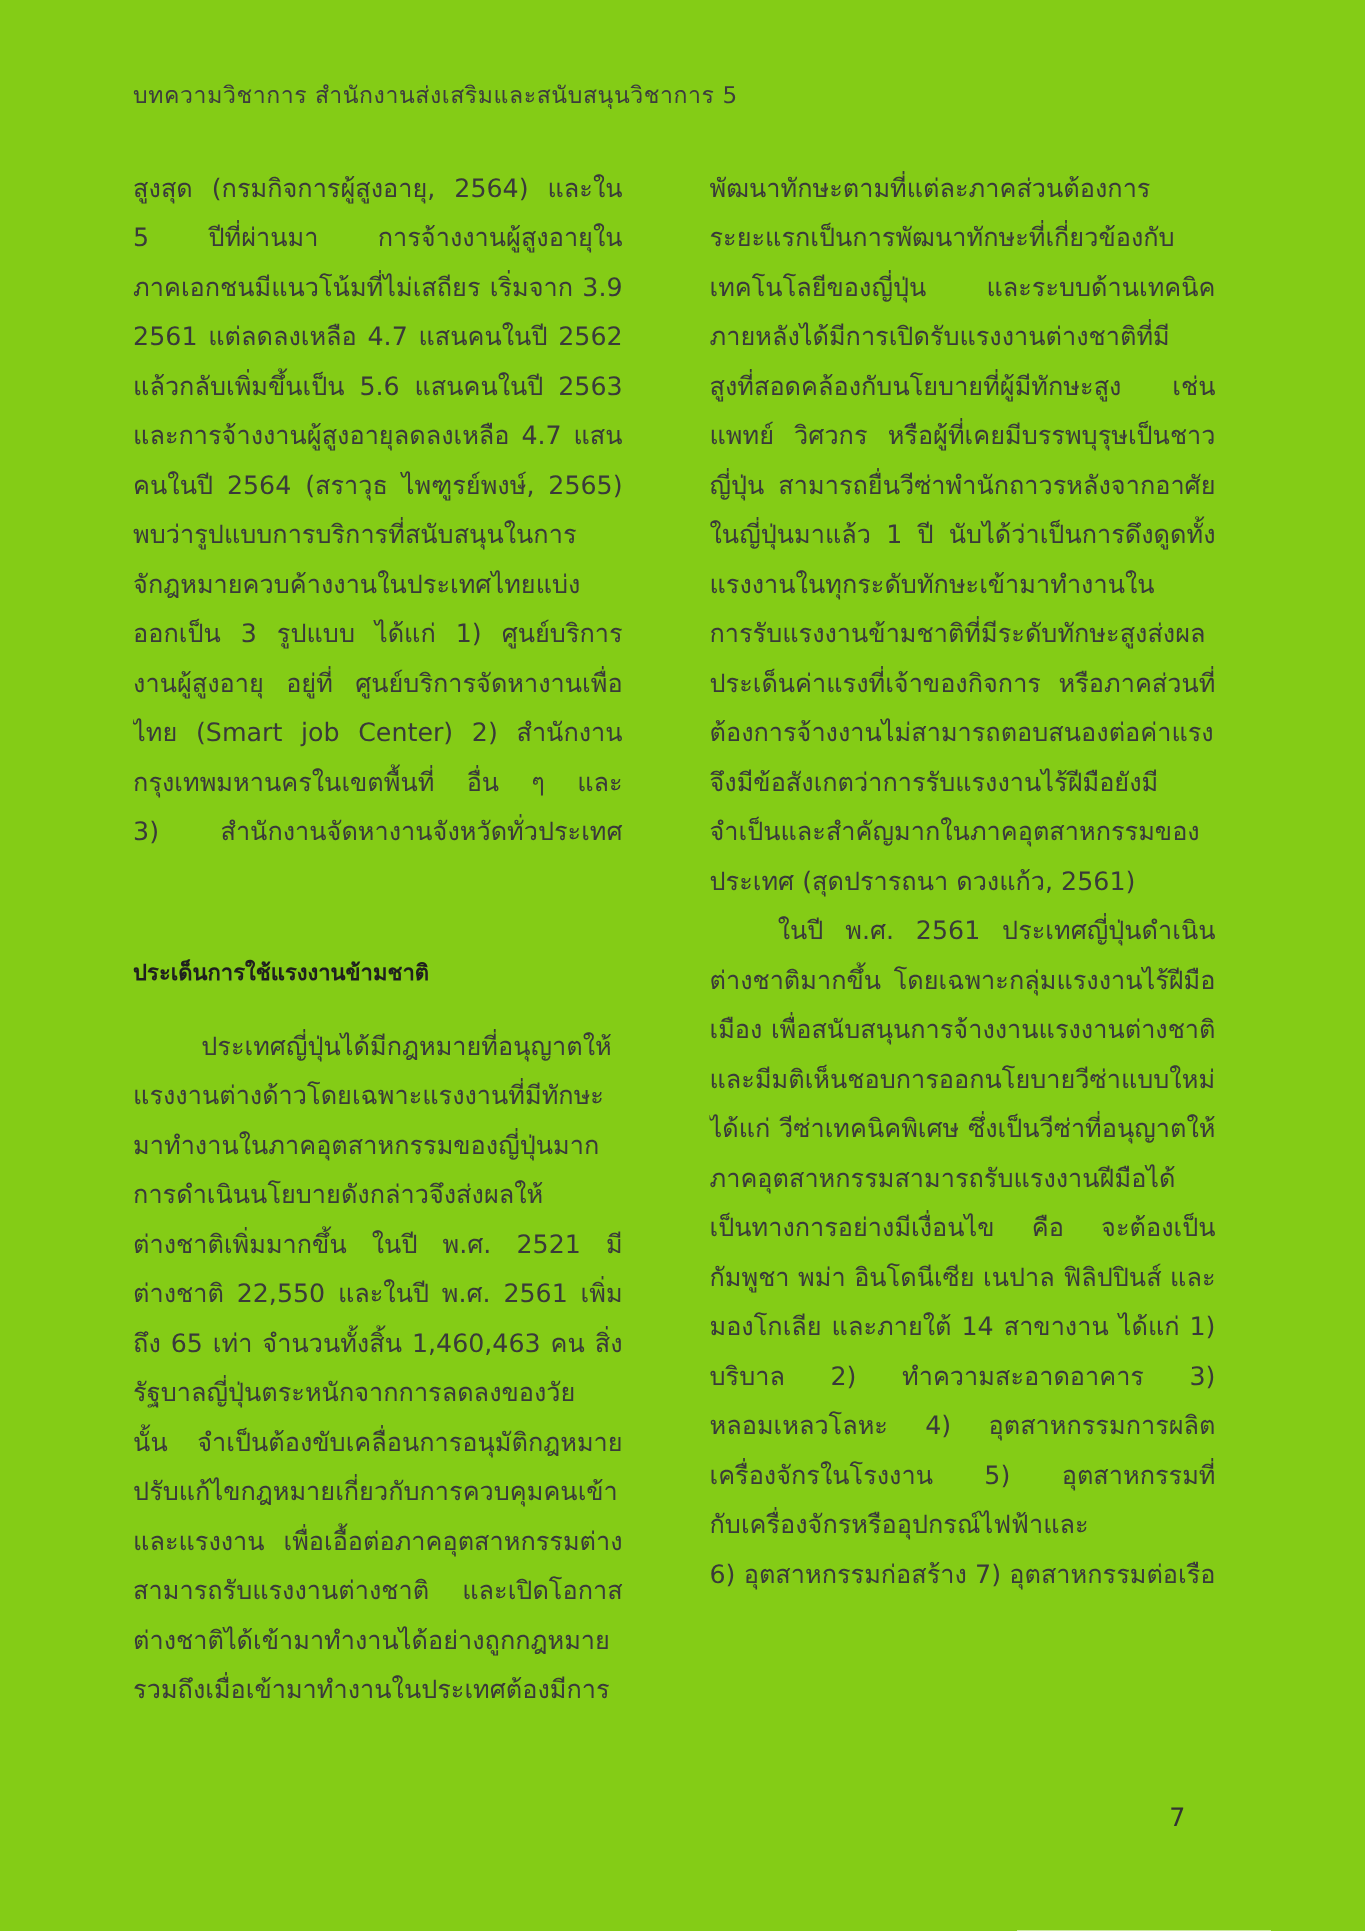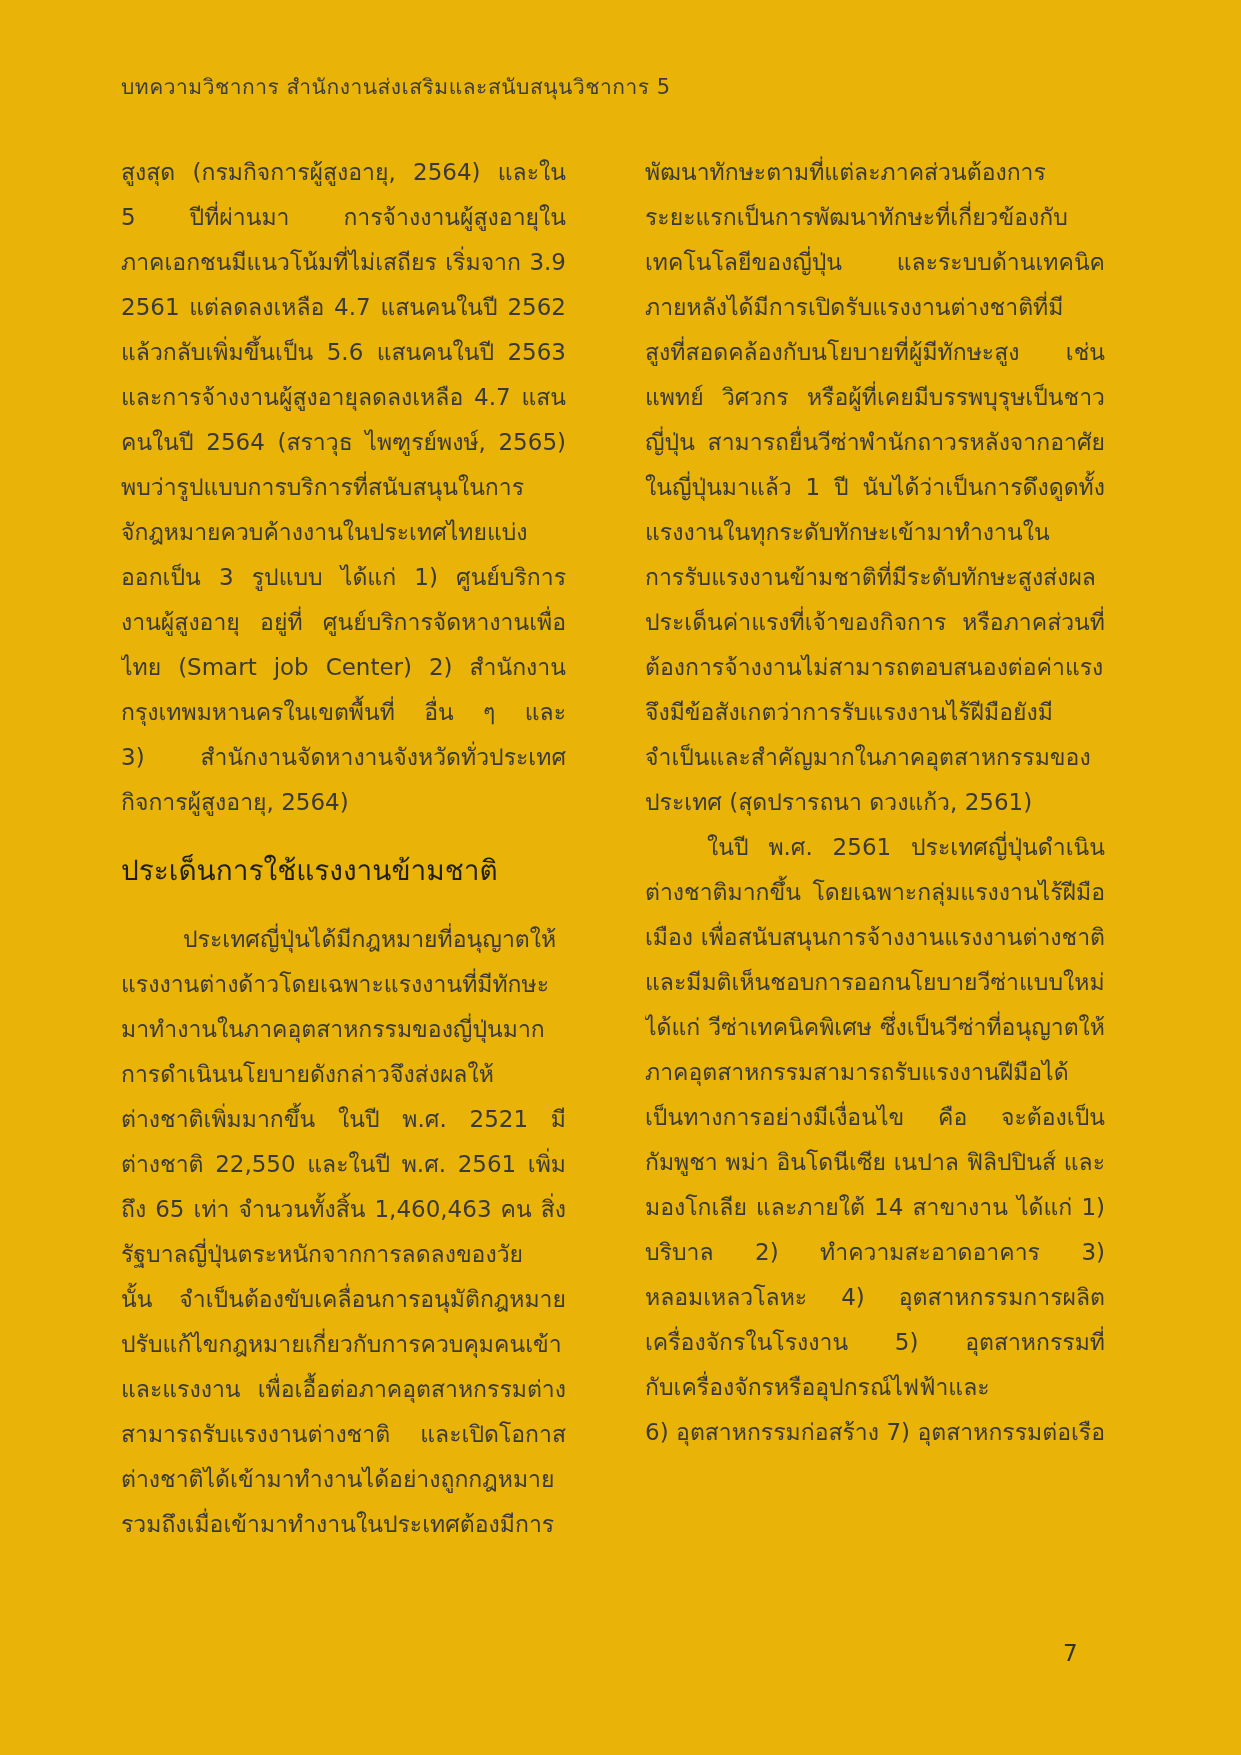--- a/index.html
+++ b/index.html
@@ -1,20 +1,20 @@
 <!DOCTYPE html>
 <html><head>
 <meta charset="utf-8">
 <style>
   html, body { margin: 0; padding: 0; background: #ffffff; }
   .page {
     position: relative;
     width: 1241px;
     height: 1755px;
-    background: #eab308;
+    background: #84cc16;
     font-family: "DejaVu Sans", sans-serif;
     overflow: hidden;
   }
   .running-header {
     position: absolute;
     left: 121px;
     top: 70px;
     font-size: 21px;
     color: #3d3d3d;
     letter-spacing: 0.5px;
@@ -37,25 +37,25 @@
     line-height: 45px;
     color: #3a3a3a;
     text-align: justify;
     text-align-last: justify;
     overflow: hidden;
     max-height: 45px;
   }
   .line.end { text-align-last: left; }
   .line.indent { text-indent: 62px; }
   .heading {
-    font-size: 28px;
-    font-weight: normal;
+    font-size: 20px;
+    font-weight: bold;
     color: #1f1f1f;
     line-height: 36px;
-    margin-top: 28px;
+    margin-top: 86px;
     margin-bottom: 28px;
     white-space: nowrap;
   }
   .page-number {
     position: absolute;
     top: 1640px;
     left: 1063px;
     font-size: 23px;
     color: #333333;
   }
@@ -76,21 +76,20 @@
           <div class="line">แล้วกลับเพิ่มขึ้นเป็น 5.6 แสนคนในปี 2563</div>
           <div class="line">และการจ้างงานผู้สูงอายุลดลงเหลือ 4.7 แสน</div>
           <div class="line">คนในปี 2564 (สราวุธ ไพฑูรย์พงษ์, 2565) และ</div>
           <div class="line">พบว่ารูปแบบการบริการที่สนับสนุนในการ</div>
           <div class="line">จักฎหมายควบค้างงานในประเทศไทยแบ่ง</div>
           <div class="line">ออกเป็น 3 รูปแบบ ได้แก่ 1) ศูนย์บริการจัดหา</div>
           <div class="line">งานผู้สูงอายุ อยู่ที่ ศูนย์บริการจัดหางานเพื่อคน</div>
           <div class="line">ไทย (Smart job Center) 2) สำนักงานจัดหางาน</div>
           <div class="line">กรุงเทพมหานครในเขตพื้นที่ อื่น ๆ และ</div>
           <div class="line">3) สำนักงานจัดหางานจังหวัดทั่วประเทศ (กรม</div>
-          <div class="line end">กิจการผู้สูงอายุ, 2564)</div>
         </div>
         <div class="heading">ประเด็นการใช้แรงงานข้ามชาติ</div>
         <div class="paragraph">
           <div class="line indent">ประเทศญี่ปุ่นได้มีกฎหมายที่อนุญาตให้</div>
           <div class="line">แรงงานต่างด้าวโดยเฉพาะแรงงานที่มีทักษะสูงเข้า</div>
           <div class="line">มาทำงานในภาคอุตสาหกรรมของญี่ปุ่นมากขึ้น</div>
           <div class="line">การดำเนินนโยบายดังกล่าวจึงส่งผลให้แรงงาน</div>
           <div class="line">ต่างชาติเพิ่มมากขึ้น ในปี พ.ศ. 2521 มีแรงงานต่าง</div>
           <div class="line">ต่างชาติ 22,550 และในปี พ.ศ. 2561 เพิ่มสูงขึ้น</div>
           <div class="line">ถึง 65 เท่า จำนวนทั้งสิ้น 1,460,463 คน สิ่งที่</div>

